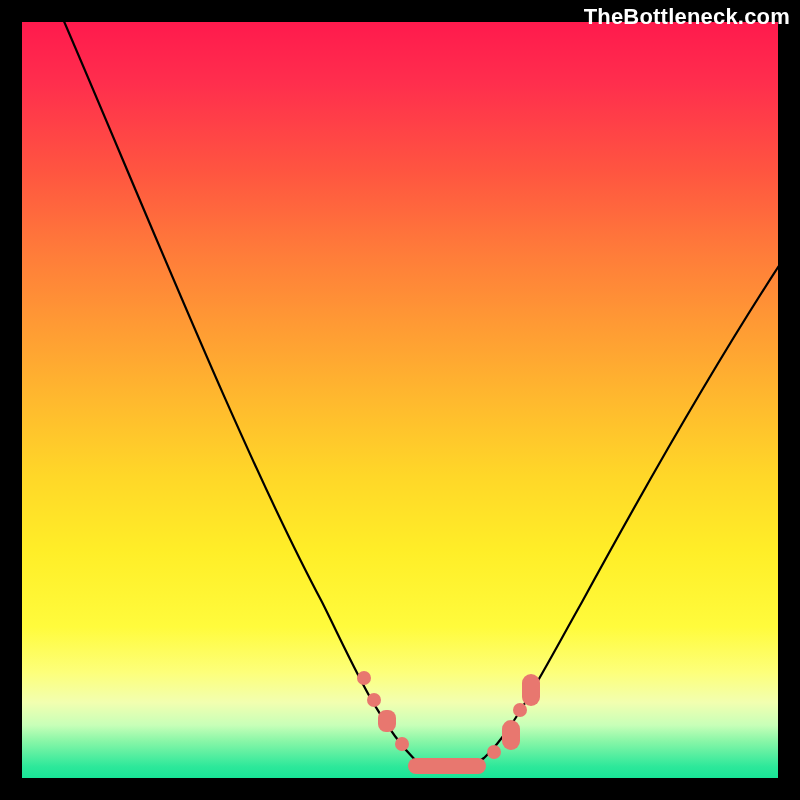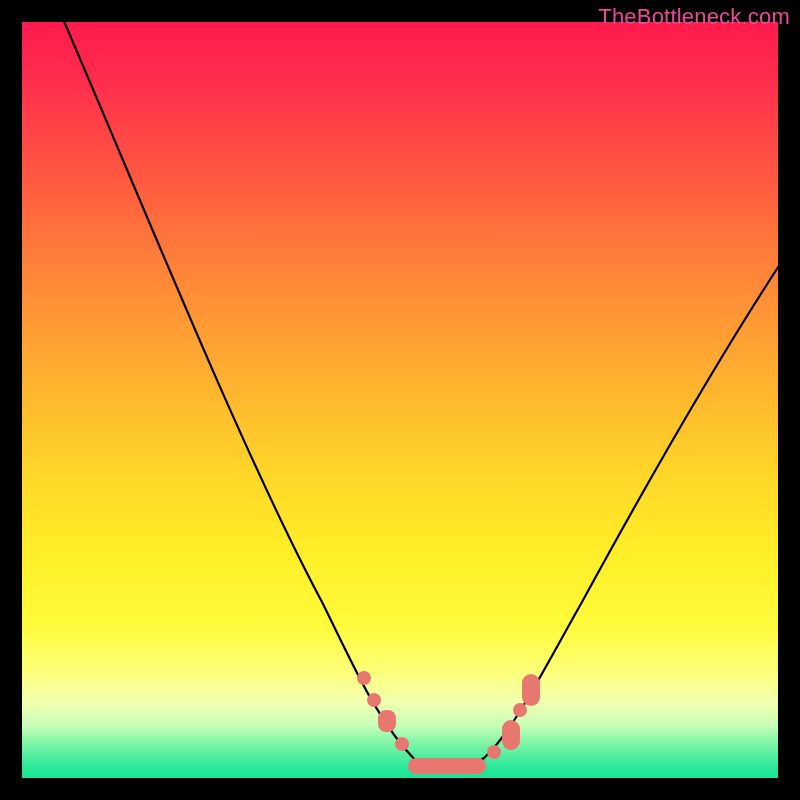--- a/index.html
+++ b/index.html
@@ -49,24 +49,24 @@
     );
   }
   .curve-svg {
     position: absolute;
     inset: 0;
   }
   .watermark {
     position: absolute;
     top: 4px;
     right: 10px;
-    color: #ec4899;
+    color: #ffffff;
     font-size: 22px;
     letter-spacing: 0.2px;
-    font-weight: 400;
+    font-weight: 700;
   }
 </style>
 </head>
 <body>
 
 <div class="frame">
 
   <div class="plot">
     <div class="gradient"></div>
 

